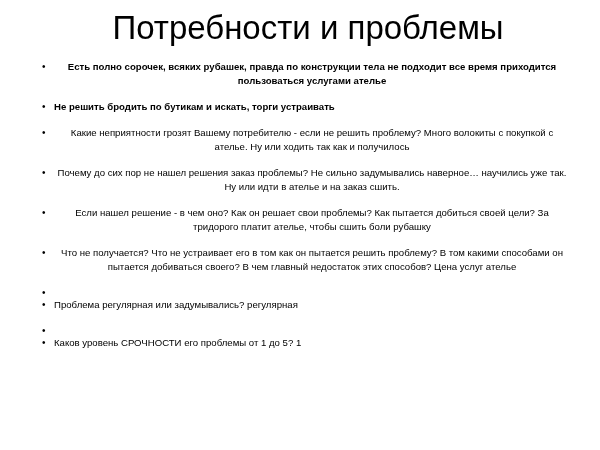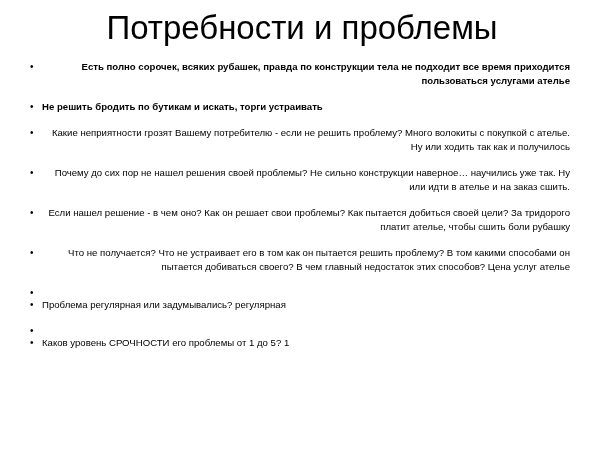--- a/index.html
+++ b/index.html
@@ -11,21 +11,21 @@
     height: 450px;
     background: #ffffff;
     font-family: "Liberation Sans", sans-serif;
     color: #000000;
     overflow: hidden;
   }
   .slide {
     width: 600px;
     height: 450px;
     box-sizing: border-box;
-    padding: 4px 0 0 4px;
+    padding: 4px 0 0 16px;
     position: relative;
   }
   .slide-title {
     text-align: center;
     font-size: 33px;
     line-height: 40px;
     font-weight: normal;
     color: #000000;
     margin: 4px 0 0 0;
     padding: 0 40px;
@@ -48,21 +48,21 @@
     left: 26px;
     top: 0px;
     font-size: 10px;
     line-height: 14px;
     color: #000000;
   }
   .bullet-text {
     font-size: 9.6px;
     line-height: 14px;
     color: #000000;
-    text-align: right;
+    text-align: center;
   }
   .bullet-text.bold {
     font-weight: bold;
   }
 </style>
 </head>
 <body>
 
 <div class="slide">
   <h1 class="slide-title">Потребности и проблемы</h1>
@@ -74,21 +74,21 @@
     <li class="bullet-item">
       <span class="bullet-dot">•</span>
       <span class="bullet-text bold">Не решить бродить по бутикам и искать, торги устраивать</span>
     </li>
     <li class="bullet-item">
       <span class="bullet-dot">•</span>
       <span class="bullet-text">Какие неприятности грозят Вашему потребителю - если не решить проблему? Много волокиты с покупкой с ателье. Ну или ходить так как и получилось</span>
     </li>
     <li class="bullet-item">
       <span class="bullet-dot">•</span>
-      <span class="bullet-text">Почему до сих пор не нашел решения своей проблемы? Не сильно конструкции наверное… научились уже так. Ну или идти в ателье и на заказ сшить.</span>
+      <span class="bullet-text">Почему до сих пор не нашел решения заказ проблемы? Не сильно задумывались наверное… научились уже так. Ну или идти в ателье и на заказ сшить.</span>
     </li>
     <li class="bullet-item">
       <span class="bullet-dot">•</span>
       <span class="bullet-text">Если нашел решение - в чем оно? Как он решает свои проблемы? Как пытается добиться своей цели? За тридорого платит ателье, чтобы сшить боли рубашку</span>
     </li>
     <li class="bullet-item">
       <span class="bullet-dot">•</span>
       <span class="bullet-text">Что не получается? Что не устраивает его в том как он пытается решить проблему? В том какими способами он пытается добиваться своего? В чем главный недостаток этих способов? Цена услуг ателье</span>
     </li>
     <li class="bullet-item">

